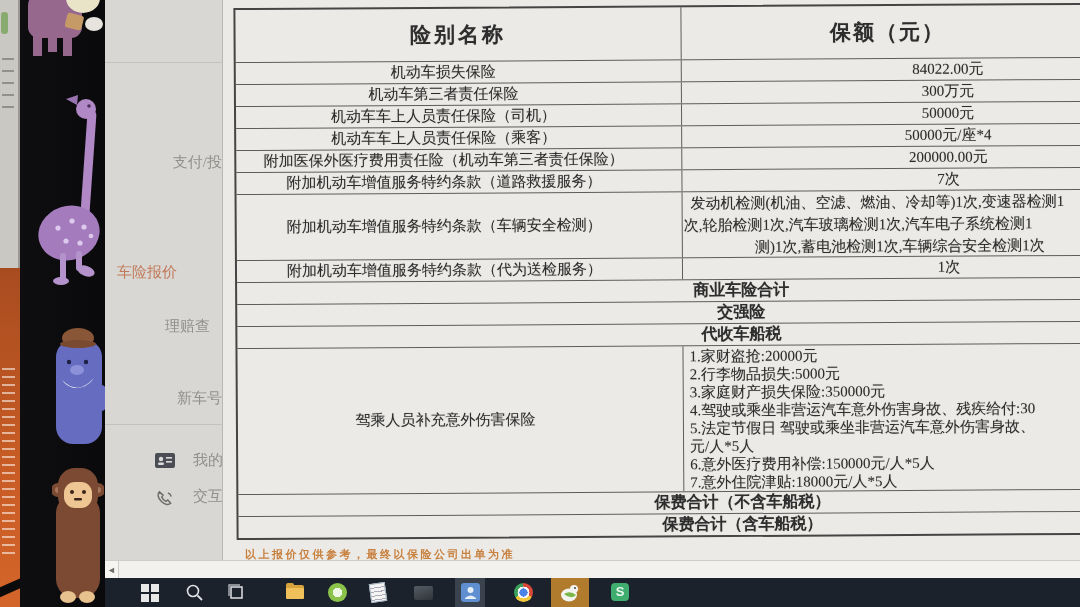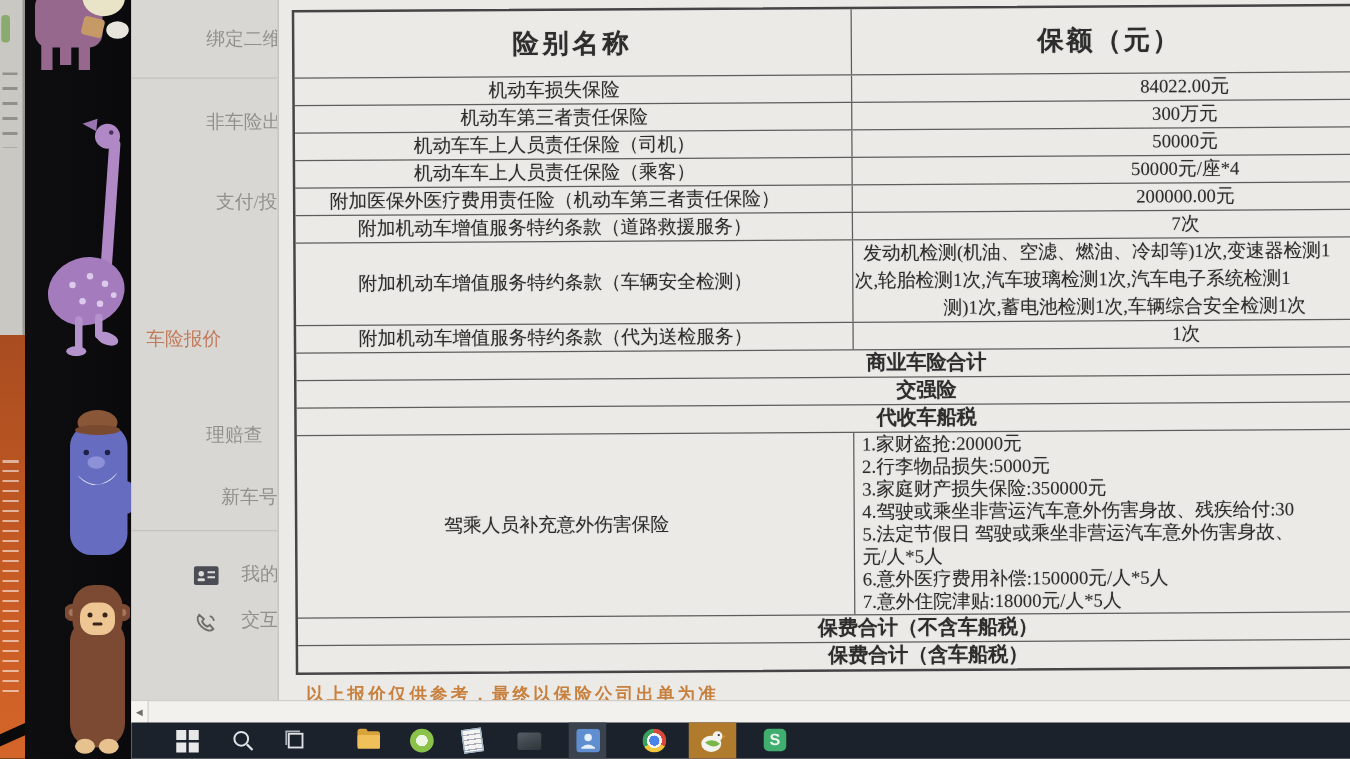--- a/index.html
+++ b/index.html
@@ -65,21 +65,21 @@
   .c2.lines { display:block; padding:0; text-align:left; }
   .c2.lines div { height:22px; line-height:22px; white-space:nowrap; padding-left:8px; }
   .c2.lines div:nth-child(2) { padding-left:1px; }
   .c2.lines div:nth-child(3) { padding-left:72px; }
   .c2.acc { display:block; padding:1px 0 0 6px; text-align:left; }
   .c2.acc div { height:18px; line-height:18px; white-space:nowrap; }
   .section-row { height:22px; display:flex; align-items:center; justify-content:center;
                  font-weight:bold; font-size:16px; }
 
   
-  #disclaimer { position:absolute; left:22px; top:547px; font-size:14px; font-weight:bold;
+  #disclaimer { position:absolute; left:22px; top:547px; font-size:11px; font-weight:bold;
                 color:#c8803f; letter-spacing:2.5px; font-family:"Liberation Serif", serif;
                 white-space:nowrap; }
 
   
   #hscroll { position:absolute; left:0; right:0; bottom:0; height:18px; background:#f2f1ee;
              border-top:1px solid #cfcecb; }
   #hscroll .arrow-btn { position:absolute; left:0; top:0; width:14px; height:18px;
              border-right:1px solid #cfcecb; color:#6f6e6a; font-size:9px; line-height:18px;
              text-align:center; background:#f6f5f2; }
 
@@ -175,26 +175,24 @@
       <rect x="22" y="32" width="8" height="2.4" rx="1.2" fill="#3a2418"></rect>
       <ellipse cx="16" cy="131" rx="8" ry="6" fill="#e7c28f"></ellipse>
       <ellipse cx="35" cy="131" rx="8" ry="6" fill="#e7c28f"></ellipse>
     </svg>
   </div>
 
   <div id="screen">
     <div id="app">
 
       <div id="sidebar">
-        <div class="side-item" style="top:20px;">绑定二维</div>
         <div class="side-divider" style="top:62px;"></div>
-        <div class="side-item" style="top:86px;">非车险出</div>
         <div class="side-item" style="top:150px;text-align:right;">支付/投</div>
         <div class="side-item active" style="top:260px;">车险报价</div>
-        <div class="side-item" style="top:337px;">理赔查</div>
+        <div class="side-item" style="top:314px;">理赔查</div>
         <div class="side-item" style="top:386px;text-align:right;">新车号</div>
         <div class="side-divider" style="top:424px;"></div>
         <div class="side-item with-icon" style="top:448px;">
           <svg class="side-icon" width="20" height="17" viewBox="0 0 20 17">
             <rect x="0" y="1" width="20" height="15" rx="2" fill="#4a4e54"></rect>
             <circle cx="6" cy="7" r="2.2" fill="#dcdcdc"></circle>
             <rect x="3" y="10.5" width="6" height="2.5" rx="1.2" fill="#dcdcdc"></rect>
             <rect x="11" y="5" width="6" height="1.6" fill="#dcdcdc"></rect>
             <rect x="11" y="9" width="6" height="1.6" fill="#dcdcdc"></rect>
           </svg>

